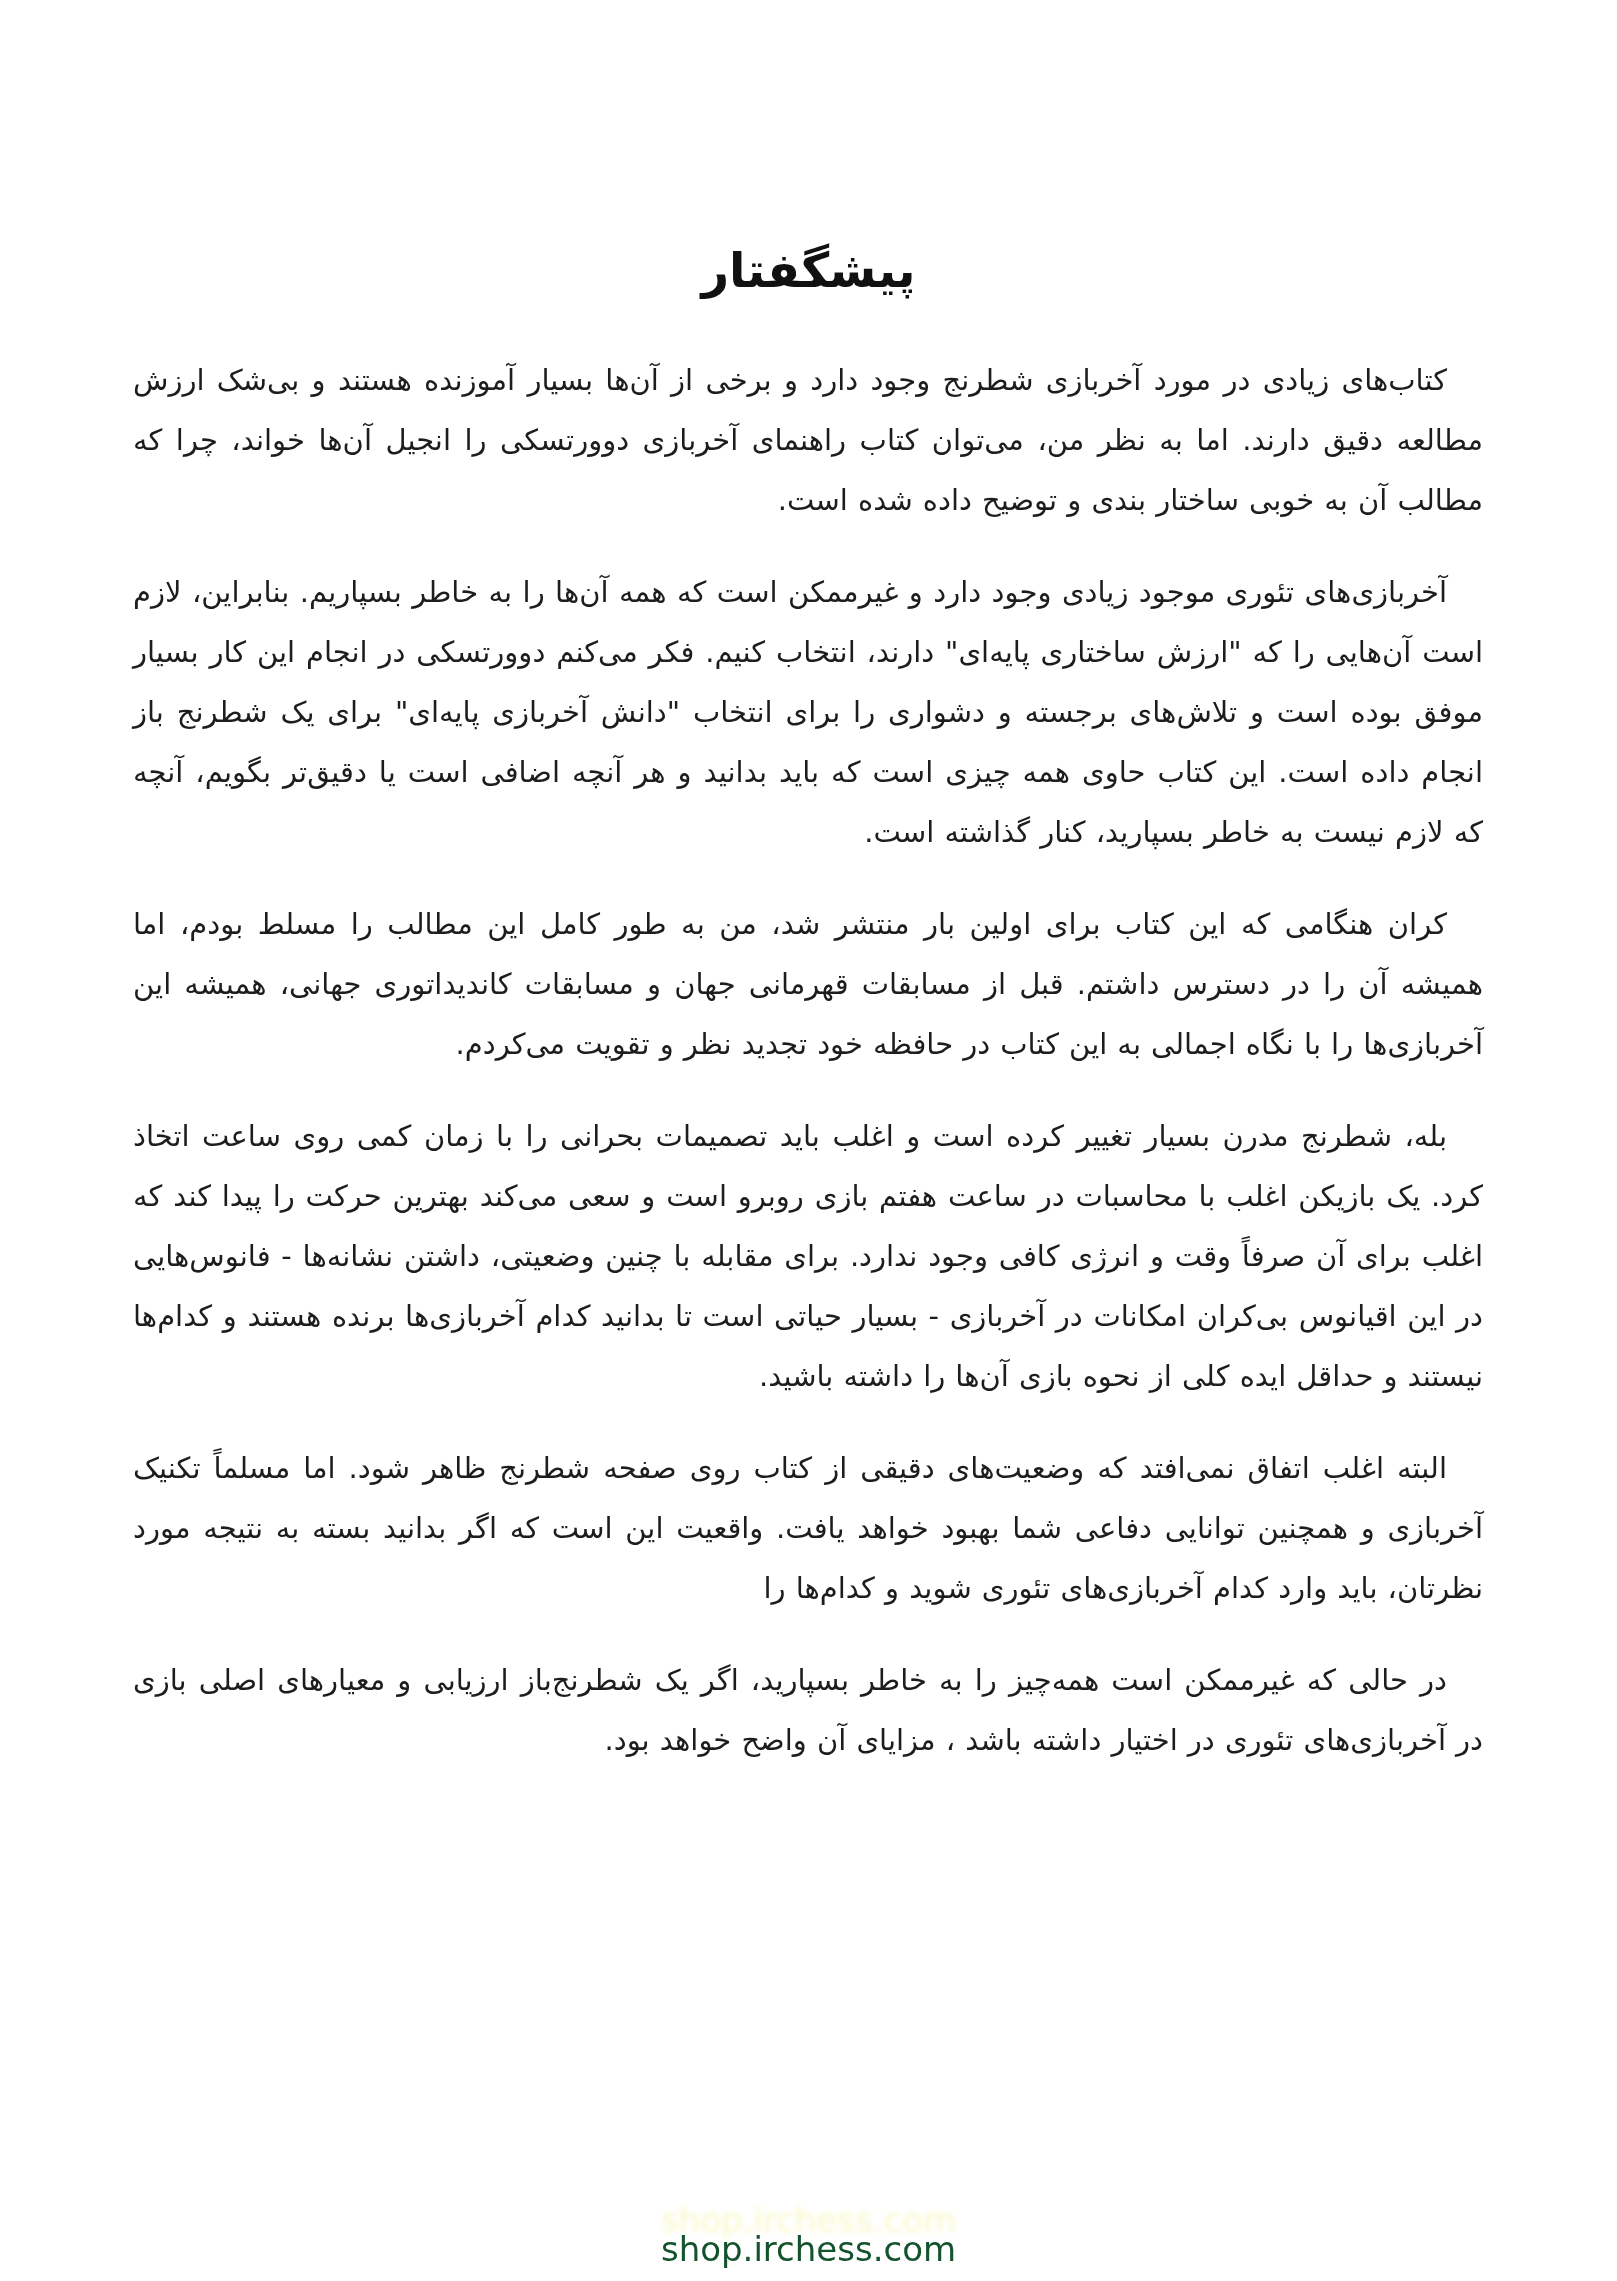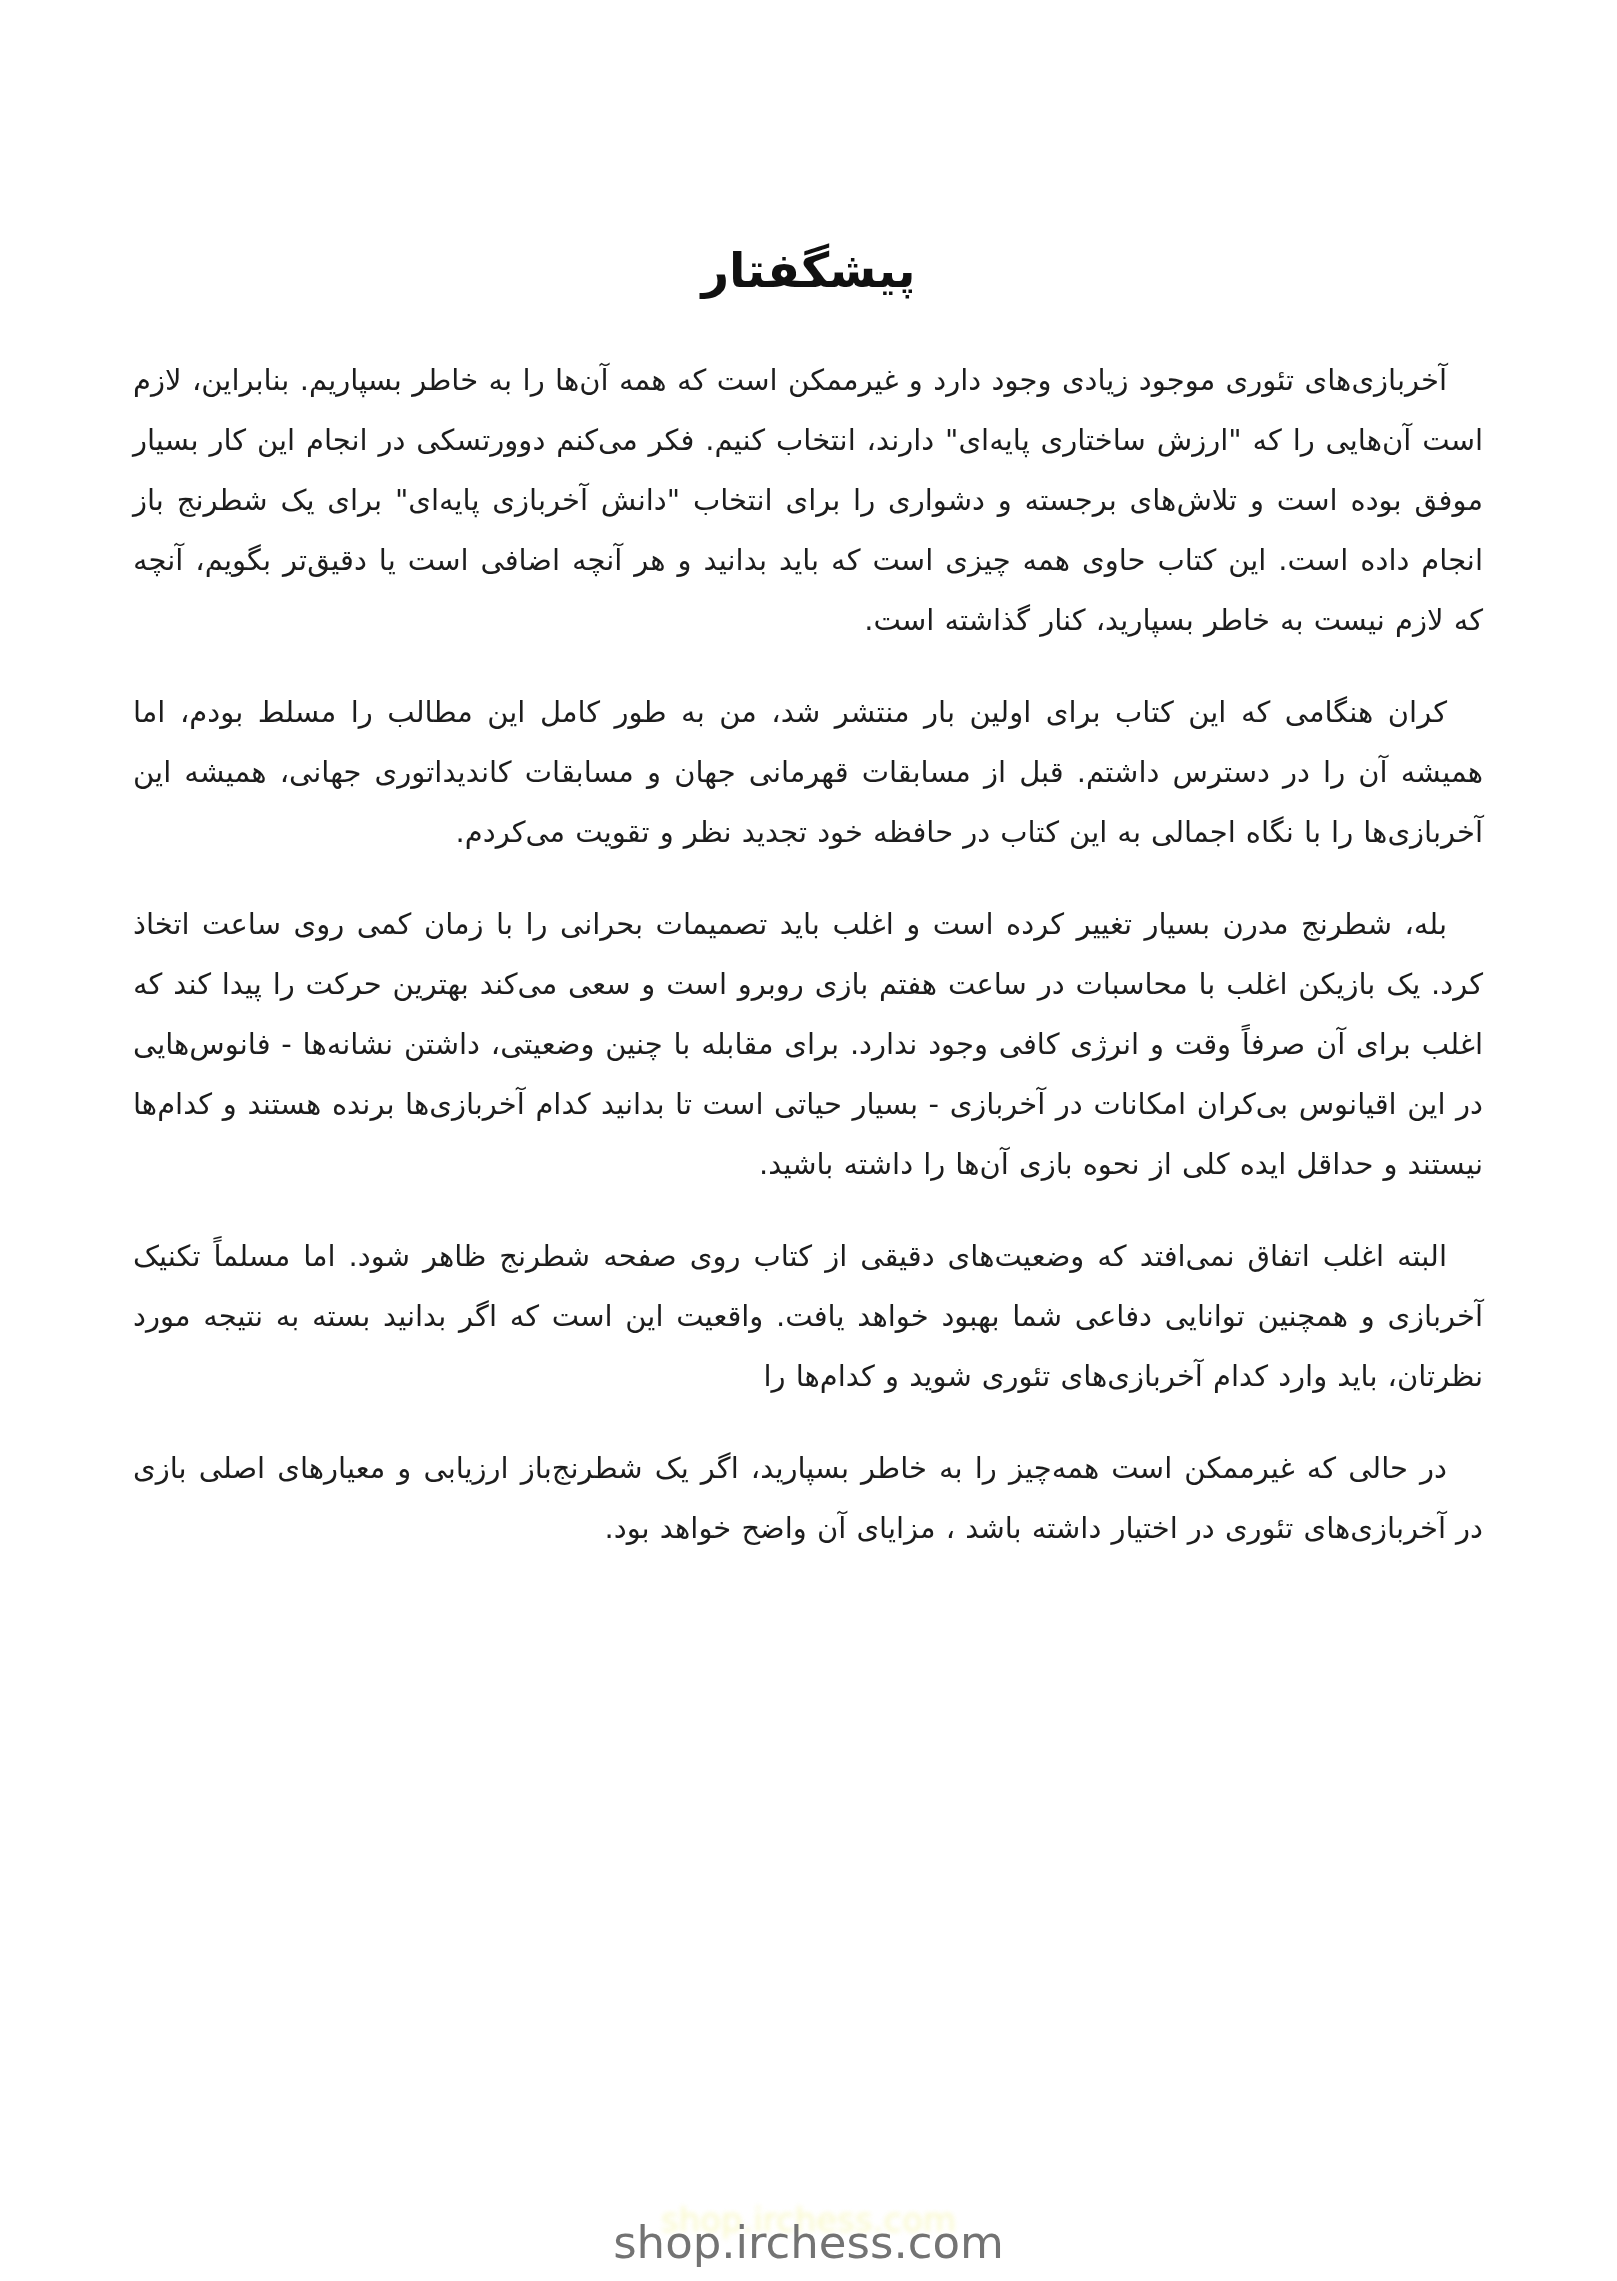--- a/index.html
+++ b/index.html
@@ -52,22 +52,22 @@
     height: 67px;
     text-align: center;
     direction: ltr;
   }
 
   .footer-text {
     position: absolute;
     bottom: 12.5px;
     left: 50%;
     transform: translateX(-50%);
-    font-size: 45px;
-    color: #737373;
+    font-size: 34px;
+    color: #14532d;
     text-decoration: none;
     white-space: nowrap;
   }
 
   .footer-ghost {
     position: absolute;
     bottom: 41px;
     left: 50%;
     transform: translateX(-50%);
     font-size: 34px;
@@ -79,20 +79,21 @@
   }
 </style>
 </head>
 <body>
 
 <div class="page">
 
   <h1 class="page-title">پیشگفتار</h1>
 
   <div class="content">
+    <p class="para">کتاب‌های زیادی در مورد آخربازی شطرنج وجود دارد و برخی از آن‌ها بسیار آموزنده هستند و بی‌شک ارزش مطالعه دقیق دارند. اما به نظر من، می‌توان کتاب راهنمای آخربازی دوورتسکی را انجیل آن‌ها خواند، چرا که مطالب آن به خوبی ساختار بندی و توضیح داده شده است.</p>
     <p class="para">آخربازی‌های تئوری موجود زیادی وجود دارد و غیرممکن است که همه آن‌ها را به خاطر بسپاریم. بنابراین، لازم است آن‌هایی را که "ارزش ساختاری پایه‌ای" دارند، انتخاب کنیم. فکر می‌کنم دوورتسکی در انجام این کار بسیار موفق بوده است و تلاش‌های برجسته و دشواری را برای انتخاب "دانش آخربازی پایه‌ای" برای یک شطرنج باز انجام داده است. این کتاب حاوی همه چیزی است که باید بدانید و هر آنچه اضافی است یا دقیق‌تر بگویم، آنچه که لازم نیست به خاطر بسپارید، کنار گذاشته است.</p>
     <p class="para">کران هنگامی که این کتاب برای اولین بار منتشر شد، من به طور کامل این مطالب را مسلط بودم، اما همیشه آن را در دسترس داشتم. قبل از مسابقات قهرمانی جهان و مسابقات کاندیداتوری جهانی، همیشه این آخربازی‌ها را با نگاه اجمالی به این کتاب در حافظه خود تجدید نظر و تقویت می‌کردم.</p>
     <p class="para">بله، شطرنج مدرن بسیار تغییر کرده است و اغلب باید تصمیمات بحرانی را با زمان کمی روی ساعت اتخاذ کرد. یک بازیکن اغلب با محاسبات در ساعت هفتم بازی روبرو است و سعی می‌کند بهترین حرکت را پیدا کند که اغلب برای آن صرفاً وقت و انرژی کافی وجود ندارد. برای مقابله با چنین وضعیتی، داشتن نشانه‌ها - فانوس‌هایی در این اقیانوس بی‌کران امکانات در آخربازی - بسیار حیاتی است تا بدانید کدام آخربازی‌ها برنده هستند و کدام‌ها نیستند و حداقل ایده کلی از نحوه بازی آن‌ها را داشته باشید.</p>
     <p class="para">البته اغلب اتفاق نمی‌افتد که وضعیت‌های دقیقی از کتاب روی صفحه شطرنج ظاهر شود. اما مسلماً تکنیک آخربازی و همچنین توانایی دفاعی شما بهبود خواهد یافت. واقعیت این است که اگر بدانید بسته به نتیجه مورد نظرتان، باید وارد کدام آخربازی‌های تئوری شوید و کدام‌ها را</p>
     <p class="para">در حالی که غیرممکن است همه‌چیز را به خاطر بسپارید، اگر یک شطرنج‌باز ارزیابی و معیارهای اصلی بازی در آخربازی‌های تئوری در اختیار داشته باشد ، مزایای آن واضح خواهد بود.</p>
   </div>
 
   <div class="footer">
     <span class="footer-ghost">shop.irchess.com</span>
     <span class="footer-text">shop.irchess.com</span>

